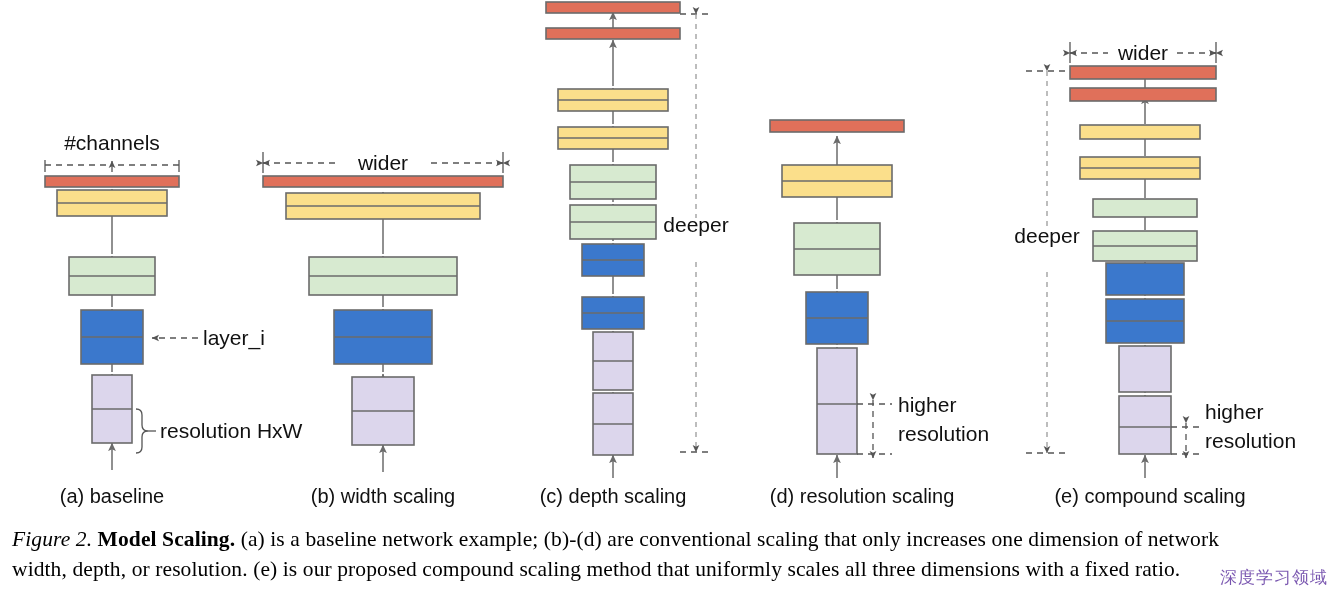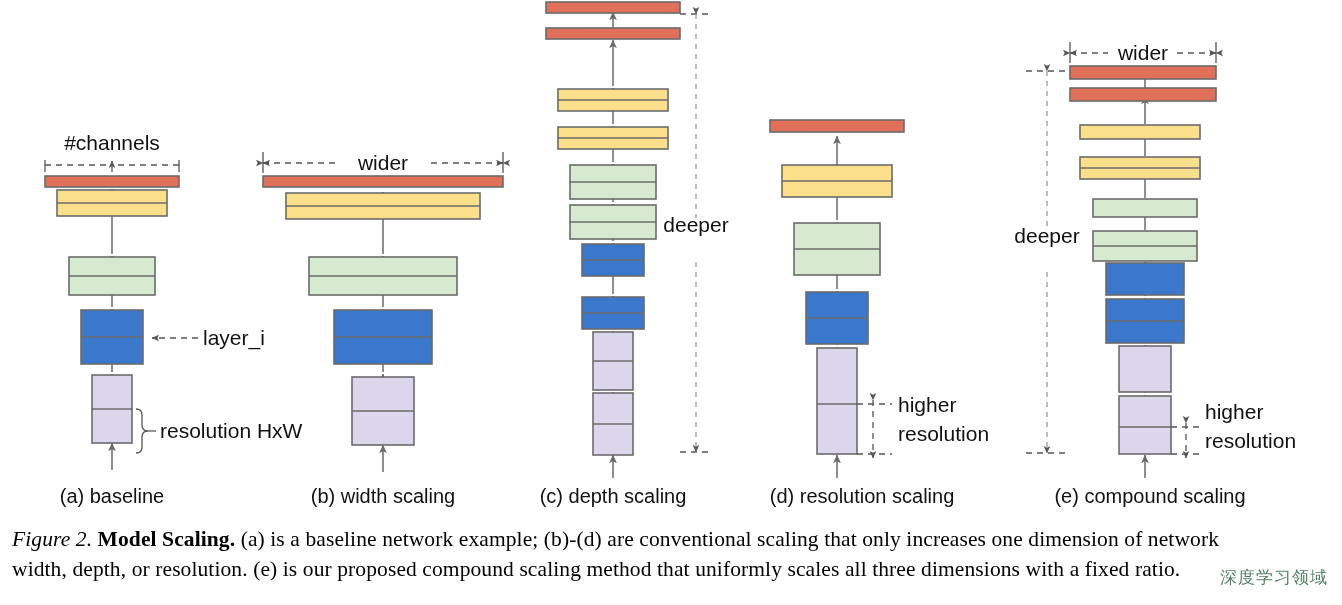--- a/index.html
+++ b/index.html
@@ -61,21 +61,21 @@
     letter-spacing: 0.1px;
   }
   #caption .fig-num { font-style: italic; }
   #caption .fig-bold { font-weight: bold; }
   #watermark {
     position: absolute;
     right: 14px;
     top: 566px;
     font-family: "Liberation Sans", sans-serif;
     font-size: 17px;
-    color: #14532d;
+    color: #4c1d95;
     opacity: 0.75;
     letter-spacing: 1px;
     pointer-events: none;
     white-space: nowrap;
   }
 </style>
 </head>
 <body>
 
 <div id="figure-root">

